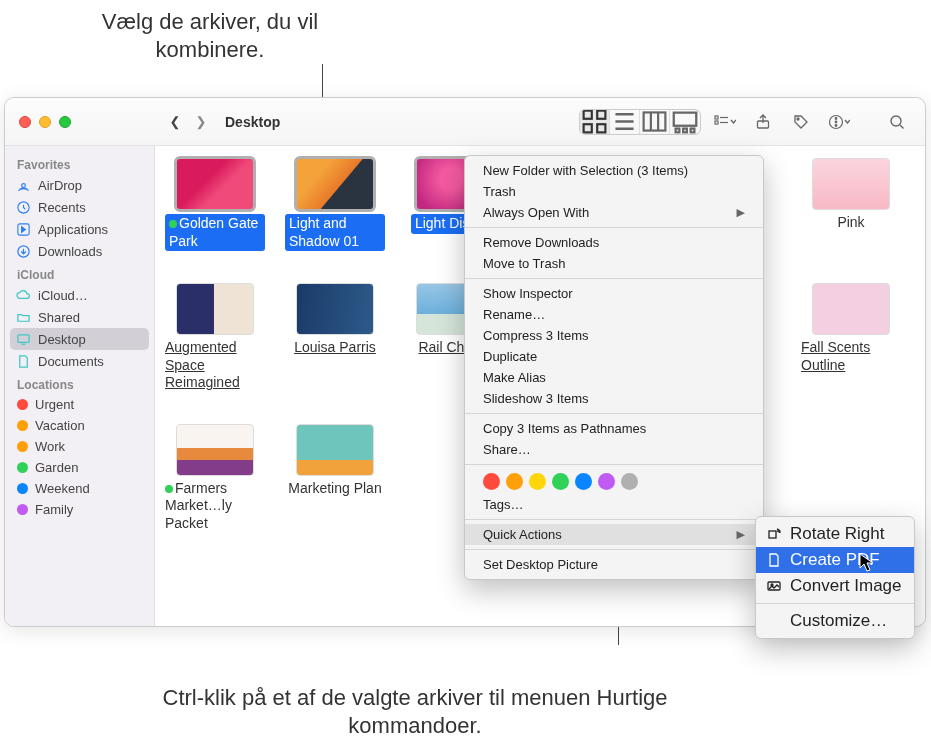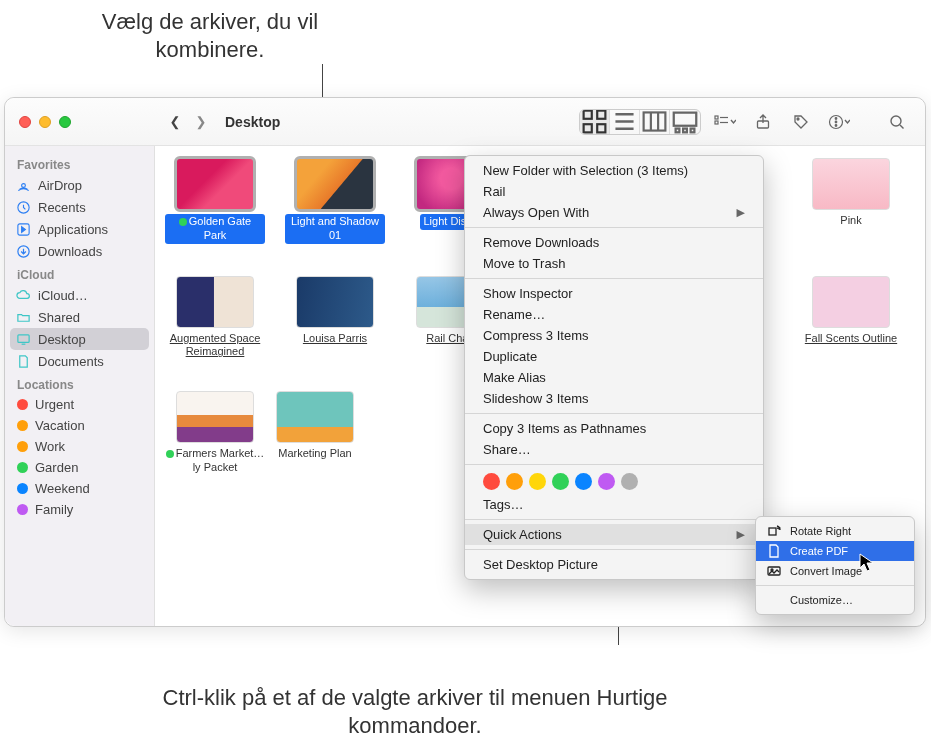--- a/index.html
+++ b/index.html
@@ -95,21 +95,21 @@
   .sb-item { display:flex; align-items:center; gap:7px; padding:3px 10px; color:#444; font-size:13px;}
   .sb-item.active { background:#d2d0d6; border-radius:5px; margin:0 5px; padding-left:5px;}
   .sb-ico { width:16px; height:16px; display:flex; align-items:center; justify-content:center; font-size:14px;}
   .sb-ico svg { width:15px; height:15px; }
   .tag-dot { width:11px; height:11px; border-radius:50%; margin-left:2px;}
   .content { flex:1; padding:12px 10px; position:relative; background:#fff; border-bottom-right-radius:10px;}
   .grid { display:flex; flex-wrap:wrap; gap:8px 20px; align-content:flex-start;}
   .item { width:100px; display:flex; flex-direction:column; align-items:center; }
   .thumb { width:78px; height:52px; border-radius:4px; border:1px solid #ddd; background:#eee; margin-bottom:4px; position:relative; overflow:hidden;}
   .thumb.sel { outline:3px solid #b0b0b0; outline-offset:-1px; border:none;}
-  .label { font-size:11px; text-align:center; line-height:1.25; max-width:110px;}
+  .label { font-size:14px; text-align:left; line-height:1.25; max-width:110px;}
   .label.sel { background:#1b6ef3; color:#fff; border-radius:3px; padding:1px 4px;}
   .tag-inline { display:inline-block; width:8px; height:8px; border-radius:50%; margin-right:2px; vertical-align:middle;}
   .ctx-menu {
     position:absolute;
     top:57px; left:459px;
     width:300px;
     background:#f4f4f4;
     border:1px solid #c8c8c8;
     border-radius:6px;
     box-shadow:0 10px 28px rgba(0,0,0,0.25);
@@ -125,21 +125,21 @@
   .ctx-tag { width:17px; height:17px; border-radius:50%; }
   .submenu {
     position:absolute;
     top:418px; left:750px;
     width:160px;
     background:#f4f4f4;
     border:1px solid #c8c8c8;
     border-radius:6px;
     box-shadow:0 10px 28px rgba(0,0,0,0.25);
     padding:4px 0;
-    font-size:11px;
+    font-size:17px;
     z-index:20;
   }
   .sm-item { padding:3px 12px 3px 10px; display:flex; align-items:center; gap:8px; color:#222;}
   .sm-item.sel { background:#2f6fe8; color:#fff;}
   .sm-ico { width:16px; height:14px; display:flex; align-items:center; justify-content:center; font-size:13px;}
   .cursor {
     position:absolute;
     top:455px; left:854px;
     width:16px; height:20px;
     z-index:30;
@@ -396,40 +396,40 @@
       <div class="label">Rail Chaser</div>
     </div>
             <div style="width:72px"></div>
             <div style="width:72px"></div>
             <div style="width:72px"></div>
             <div class="item">
       <div class="thumb t-scent"></div>
       <div class="label">Fall Scents Outline</div>
     </div>
           </div>
-          <div style="display:flex;width:100%;">
+          <div style="display:flex;gap:20px;width:100%;">
             <div class="item">
       <div class="thumb t-farm"></div>
       <div class="label"><span class="tag-inline" style="background:#30d158"></span>Farmers Market…ly Packet</div>
     </div>
             <div class="item">
       <div class="thumb t-mkt"></div>
       <div class="label">Marketing Plan</div>
     </div>
           </div>
         </div>
     </div>
   </div>
 
   <div class="ctx-menu" id="ctx-menu">
       <div class="ctx-item">
         <span>New Folder with Selection (3 Items)</span>
       </div>
       <div class="ctx-item">
-        <span>Rail</span>
+        <span>Trash</span>
       </div>
       <div class="ctx-item">
         <span>Always Open With</span>
         <span class="ctx-arrow">▶</span>
       </div>
       <div class="ctx-sep"></div>
       <div class="ctx-item">
         <span>Remove Downloads</span>
       </div>
       <div class="ctx-item">

